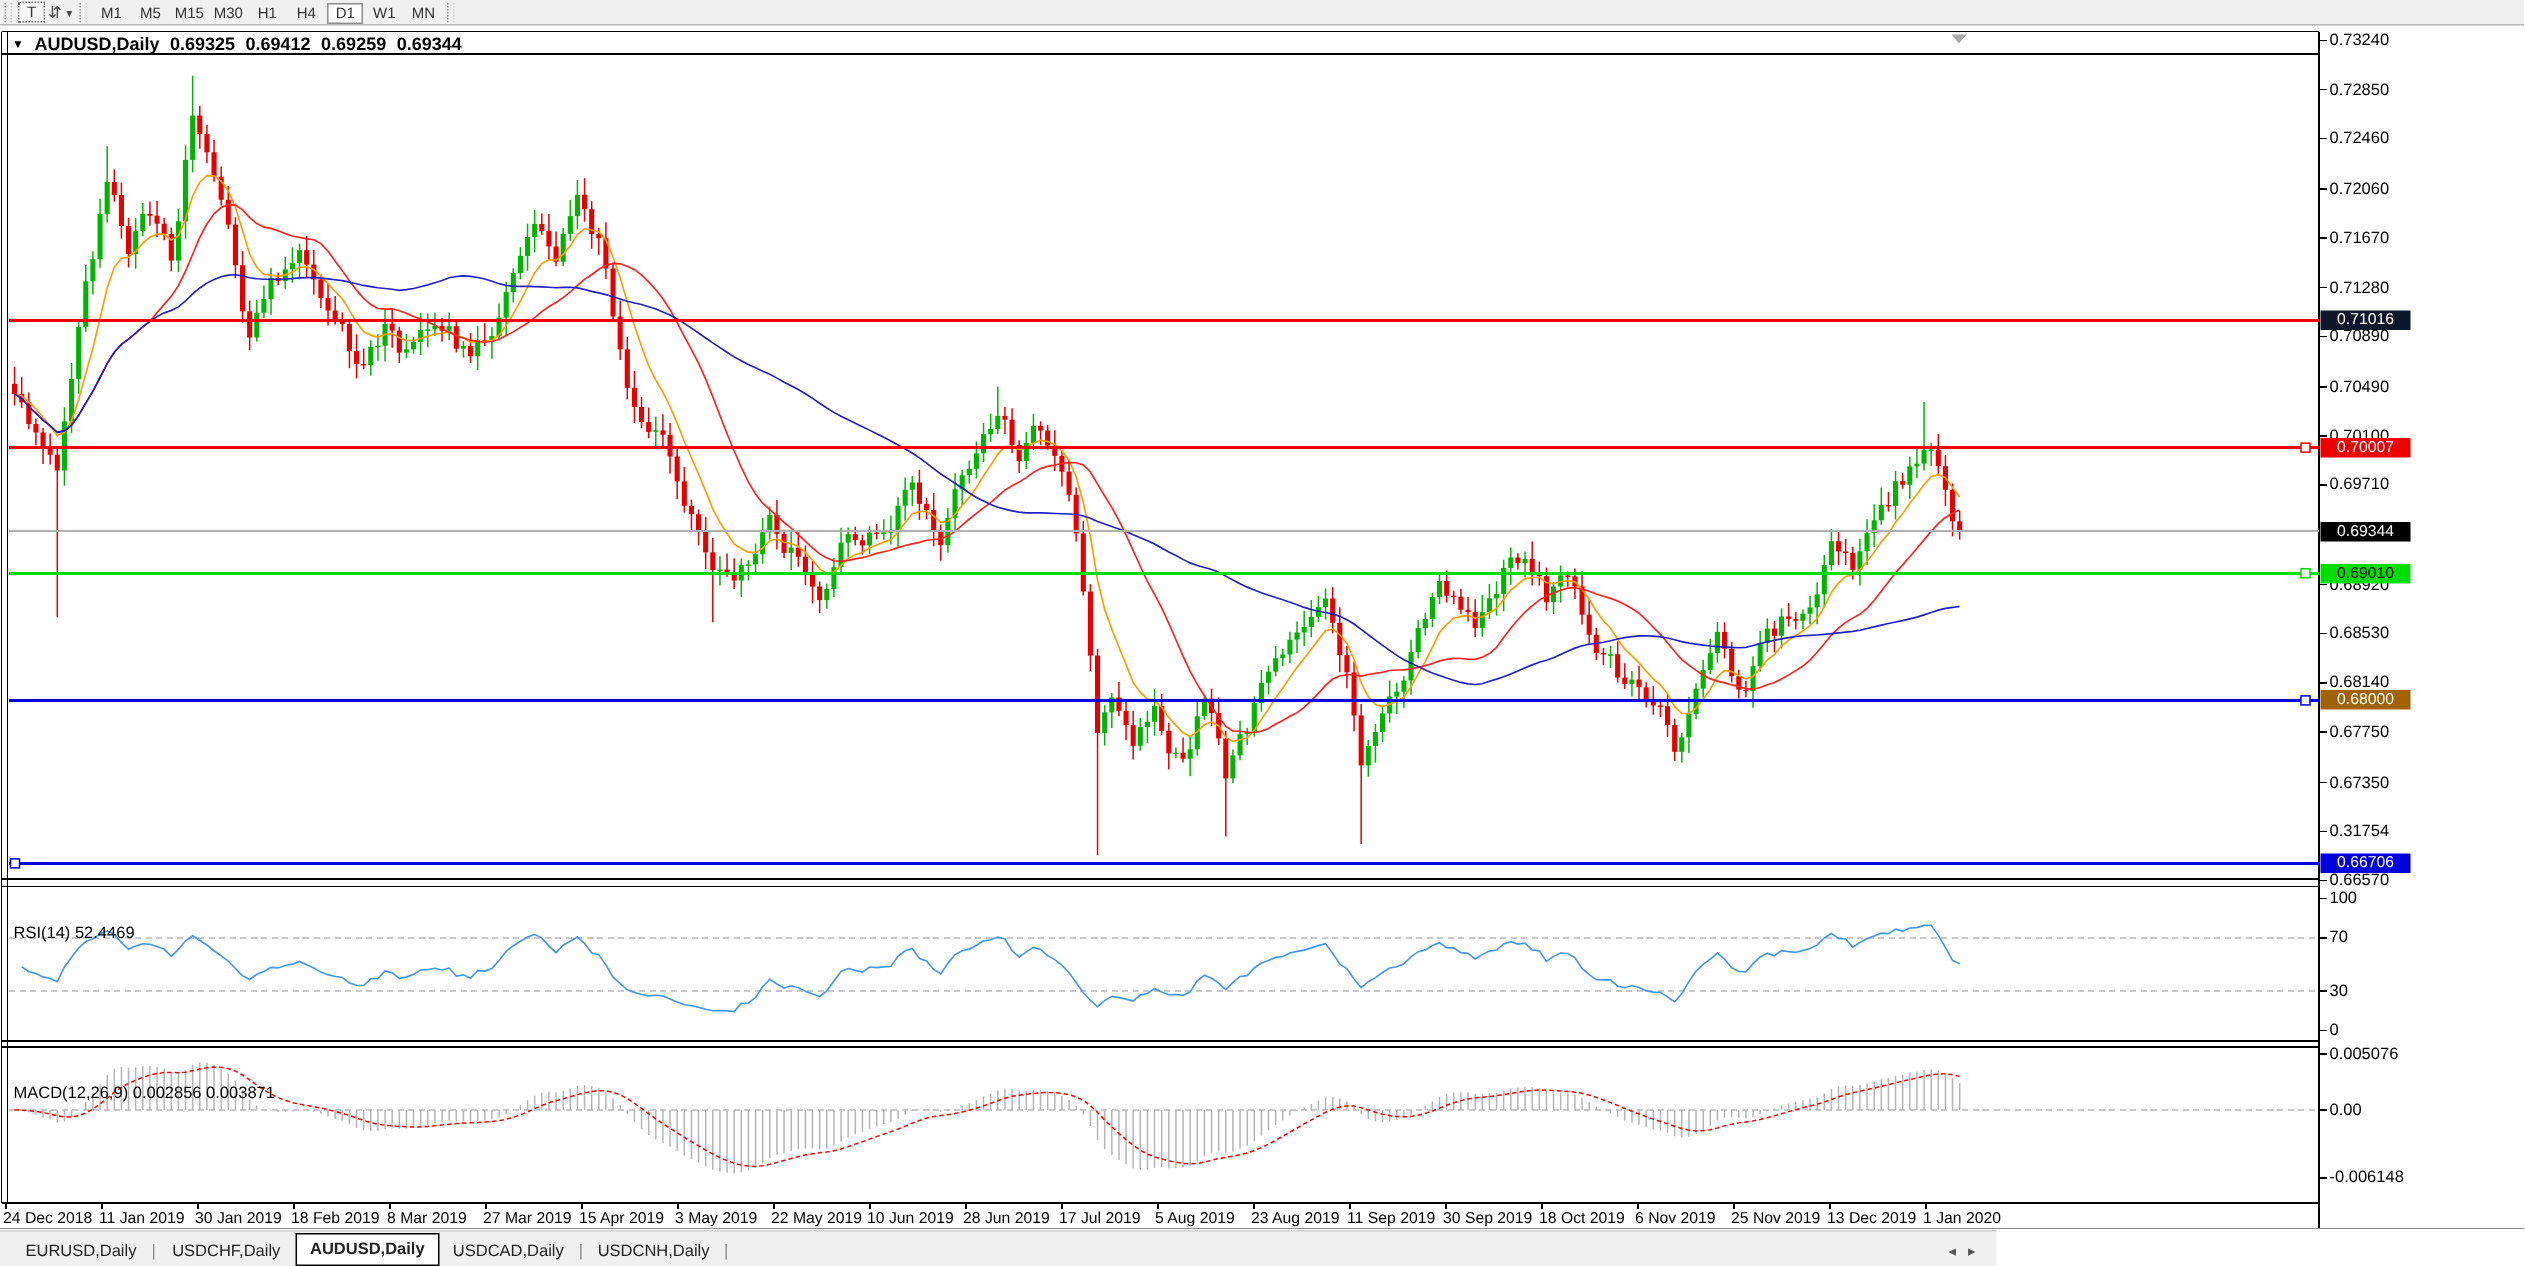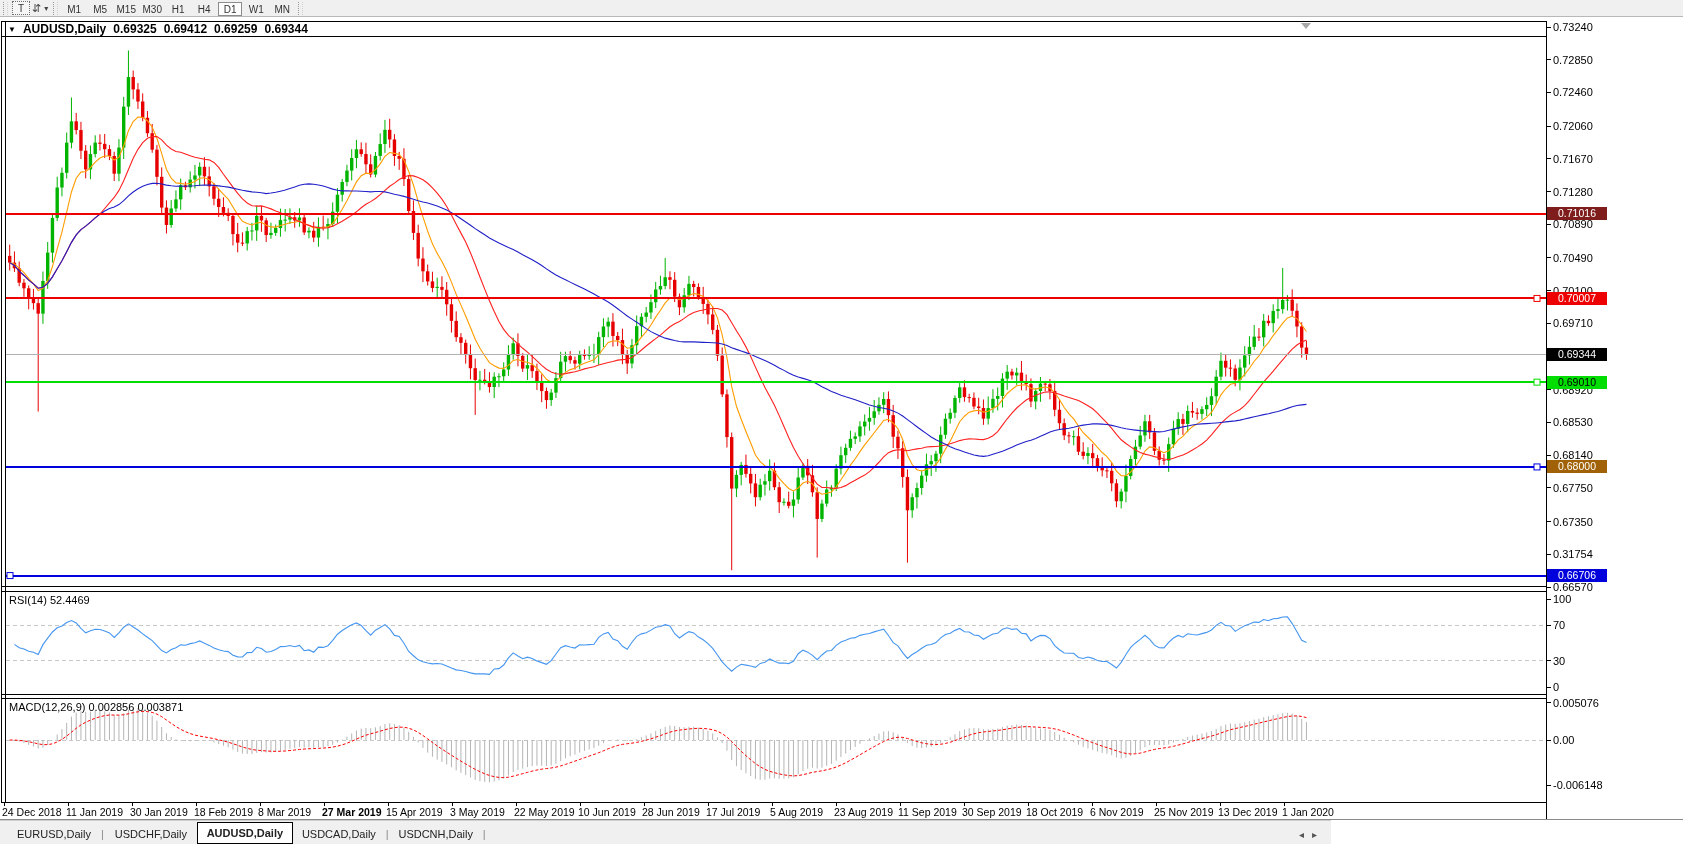--- a/index.html
+++ b/index.html
@@ -23,21 +23,21 @@
 
   
   .surface { position:absolute; z-index:1; }
 
   
   #overlay-labels { position:absolute; left:0; top:0; width:1683px; height:844px; z-index:3; pointer-events:none; }
   .tick-label { position:absolute; font-size:11px; color:#000; line-height:12px; white-space:nowrap; }
   .tag { position:absolute; left:1547px; width:60px; height:13px; font-size:10.5px; line-height:13px;
          text-align:center; white-space:nowrap; }
   .date-label { position:absolute; font-size:10.5px; color:#000; line-height:12px; white-space:nowrap; }
-  .panel-label { position:absolute; font-size:11px; color:#000; line-height:13px; white-space:nowrap; }
+  .panel-label { position:absolute; font-size:11px; color:#000; line-height:13px; white-space:nowrap;margin-top:22px; }
 
   
   #chart-header { position:absolute; left:8px; top:22px; height:14px; display:flex; align-items:center;
                   gap:7px; z-index:3; font-size:12px; font-weight:bold; color:#000; }
   #collapse-icon { font-size:8px; font-weight:normal; color:#000; }
 
   
   #tab-bar { position:absolute; left:0; top:820px; width:1331px; height:24px; background:#f0f0f0;
              border-top:1px solid #cfcfcf; display:flex; align-items:flex-end; z-index:5; }
   #tabs { display:flex; align-items:flex-end; margin-left:8px; }
@@ -1007,37 +1007,37 @@
       <div class="tick-label" style="left: 1553px; top: 654.6px;">30</div>
       <div class="tick-label" style="left: 1553px; top: 681px;">0</div>
       <div class="tick-label" style="left: 1553px; top: 696.691px;">0.005076</div>
       <div class="tick-label" style="left: 1553px; top: 734px;">0.00</div>
       <div class="tick-label" style="left: 1553px; top: 779.188px;">-0.006148</div>
       <div class="date-label" style="left: 2px; top: 806px;">24 Dec 2018</div>
       <div class="date-label" style="left: 66px; top: 806px;">11 Jan 2019</div>
       <div class="date-label" style="left: 130px; top: 806px;">30 Jan 2019</div>
       <div class="date-label" style="left: 194px; top: 806px;">18 Feb 2019</div>
       <div class="date-label" style="left: 258px; top: 806px;">8 Mar 2019</div>
-      <div class="date-label" style="left: 322px; top: 806px; font-weight: bold;">27 Mar 2019</div>
+      <div class="date-label" style="left: 322px; top: 806px;">27 Mar 2019</div>
       <div class="date-label" style="left: 386px; top: 806px;">15 Apr 2019</div>
       <div class="date-label" style="left: 450px; top: 806px;">3 May 2019</div>
       <div class="date-label" style="left: 514px; top: 806px;">22 May 2019</div>
       <div class="date-label" style="left: 578px; top: 806px;">10 Jun 2019</div>
       <div class="date-label" style="left: 642px; top: 806px;">28 Jun 2019</div>
       <div class="date-label" style="left: 706px; top: 806px;">17 Jul 2019</div>
       <div class="date-label" style="left: 770px; top: 806px;">5 Aug 2019</div>
       <div class="date-label" style="left: 834px; top: 806px;">23 Aug 2019</div>
       <div class="date-label" style="left: 898px; top: 806px;">11 Sep 2019</div>
       <div class="date-label" style="left: 962px; top: 806px;">30 Sep 2019</div>
       <div class="date-label" style="left: 1026px; top: 806px;">18 Oct 2019</div>
       <div class="date-label" style="left: 1090px; top: 806px;">6 Nov 2019</div>
       <div class="date-label" style="left: 1154px; top: 806px;">25 Nov 2019</div>
       <div class="date-label" style="left: 1218px; top: 806px;">13 Dec 2019</div>
       <div class="date-label" style="left: 1282px; top: 806px;">1 Jan 2020</div>
-      <div class="tag" style="top: 207.223px; background: #7f1d1d; color: rgb(255, 255, 255);">0.71016</div>
+      <div class="tag" style="top: 207.223px; background: #0f172a; color: rgb(255, 255, 255);">0.71016</div>
       <div class="tag" style="top: 291.936px; background: rgb(238, 0, 0); color: rgb(255, 255, 255);">0.70007</div>
       <div class="tag" style="top: 347.6px; background: rgb(0, 0, 0); color: rgb(255, 255, 255);">0.69344</div>
       <div class="tag" style="top: 375.642px; background: rgb(0, 221, 0); color: rgb(0, 0, 0);">0.69010</div>
       <div class="tag" style="top: 460.44px; background: #a16207; color: rgb(255, 255, 255);">0.68000</div>
       <div class="tag" style="top: 569.082px; background: rgb(0, 0, 221); color: rgb(255, 255, 255);">0.66706</div>
     </div>
 
   <div id="tab-bar">
     <div id="tabs">
         <div class="tab">EURUSD,Daily</div>

